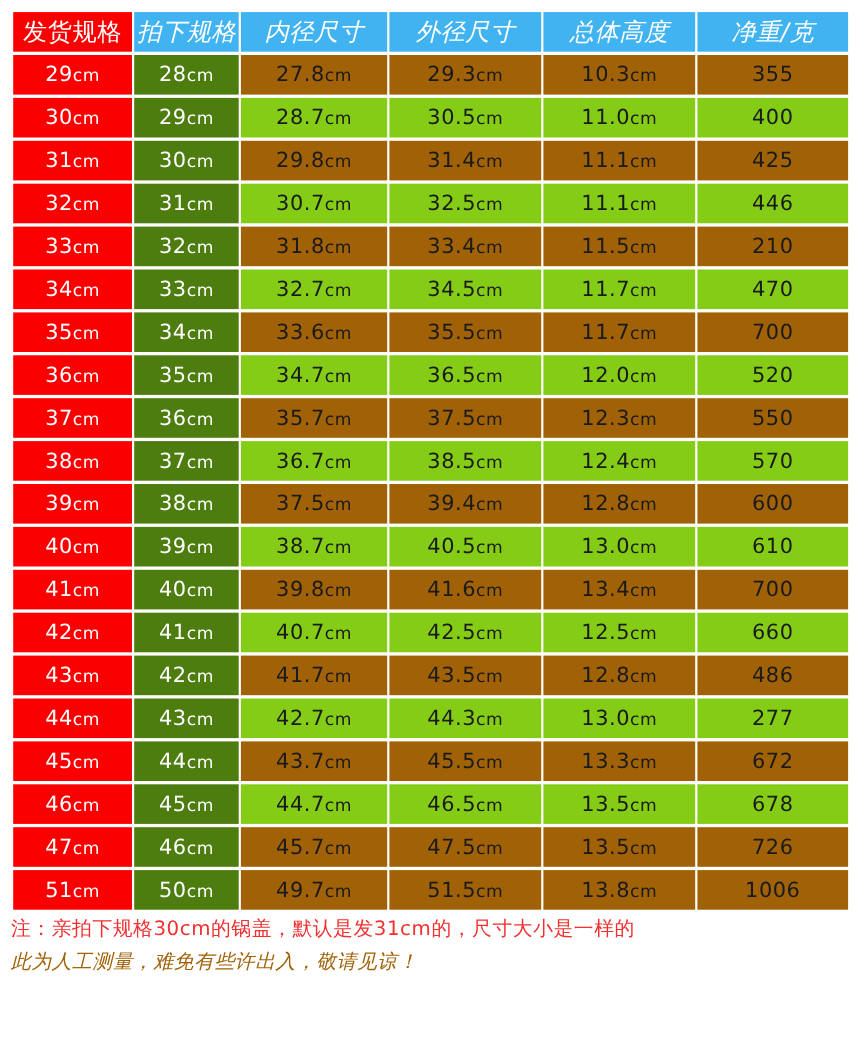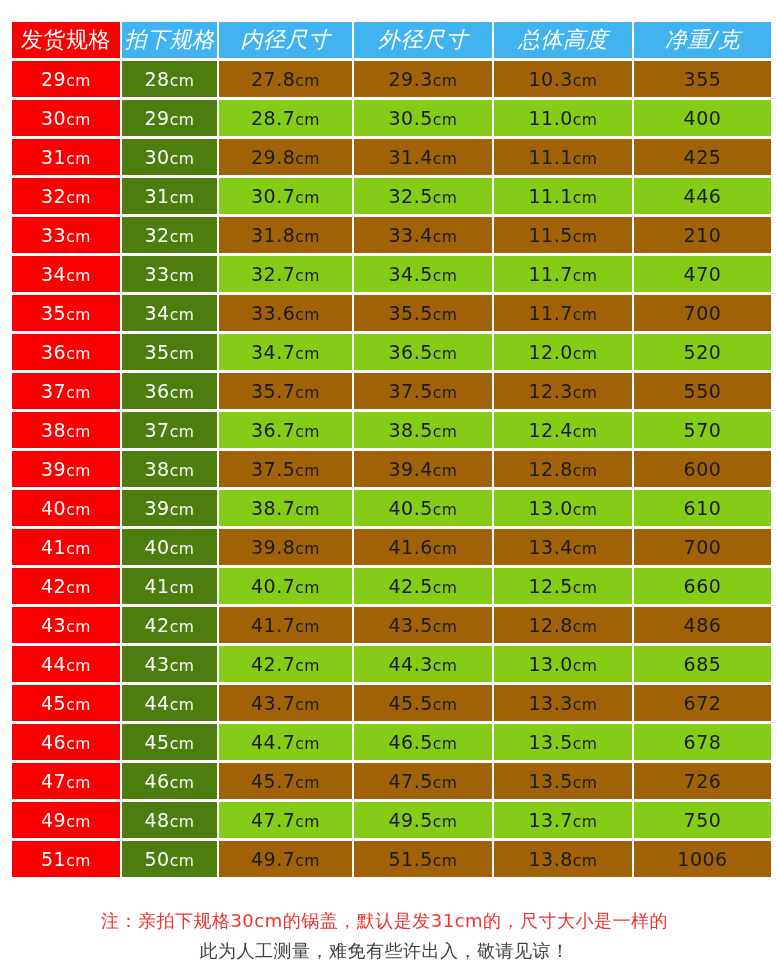--- a/index.html
+++ b/index.html
@@ -13,21 +13,21 @@
     height: 964px;
     font-family: "DejaVu Sans", "Liberation Sans", sans-serif;
     overflow: hidden;
   }
 
   #spec-sheet {
     width: 777px;
     height: 686px;
     position: relative;
     box-sizing: border-box;
-    padding: 19px 10px 0 10px;
+    padding: 8px 10px 0 10px;
   }
 
   
   .spec-table {
     width: 757px;
     border-collapse: separate;
     border-spacing: 2px 3px;
     table-layout: fixed;
   }
 
@@ -78,35 +78,35 @@
   tr.row-light td.cell-data { background: #a16207; }
   tr.row-dark  td.cell-data { background: #84cc16; }
 
   .unit {
     font-size: 0.82em;
   }
 
   
   .notes {
     width: 757px;
-    margin-top: 26px;
-    text-align: center;
+    text-align: left;
     padding-right: 8px;
     box-sizing: border-box;
   }
   .note-line {
     font-size: 18px;
     line-height: 30px;
     letter-spacing: 0.5px;
   }
   .note-warn {
     color: #f23030;
   }
   .note-sub {
-    color: #404040;
+    color: #a16207;
+    font-style: italic;
   }
 </style>
 </head>
 <body>
 
 <div id="spec-sheet">
 
   <table class="spec-table">
     <colgroup>
       <col class="c-ship">
@@ -246,21 +246,21 @@
           <td class="cell-data">43.5<span class="unit">cm</span></td>
           <td class="cell-data">12.8<span class="unit">cm</span></td>
           <td class="cell-data">486</td>
         </tr>
         <tr class="row-dark">
           <td class="cell-ship">44<span class="unit">cm</span></td>
           <td class="cell-order">43<span class="unit">cm</span></td>
           <td class="cell-data">42.7<span class="unit">cm</span></td>
           <td class="cell-data">44.3<span class="unit">cm</span></td>
           <td class="cell-data">13.0<span class="unit">cm</span></td>
-          <td class="cell-data">685</td>
+          <td class="cell-data">277</td>
         </tr>
         <tr class="row-light">
           <td class="cell-ship">45<span class="unit">cm</span></td>
           <td class="cell-order">44<span class="unit">cm</span></td>
           <td class="cell-data">43.7<span class="unit">cm</span></td>
           <td class="cell-data">45.5<span class="unit">cm</span></td>
           <td class="cell-data">13.3<span class="unit">cm</span></td>
           <td class="cell-data">672</td>
         </tr>
         <tr class="row-dark">
@@ -272,28 +272,20 @@
           <td class="cell-data">678</td>
         </tr>
         <tr class="row-light">
           <td class="cell-ship">47<span class="unit">cm</span></td>
           <td class="cell-order">46<span class="unit">cm</span></td>
           <td class="cell-data">45.7<span class="unit">cm</span></td>
           <td class="cell-data">47.5<span class="unit">cm</span></td>
           <td class="cell-data">13.5<span class="unit">cm</span></td>
           <td class="cell-data">726</td>
         </tr>
-        <tr class="row-dark">
-          <td class="cell-ship">49<span class="unit">cm</span></td>
-          <td class="cell-order">48<span class="unit">cm</span></td>
-          <td class="cell-data">47.7<span class="unit">cm</span></td>
-          <td class="cell-data">49.5<span class="unit">cm</span></td>
-          <td class="cell-data">13.7<span class="unit">cm</span></td>
-          <td class="cell-data">750</td>
-        </tr>
         <tr class="row-light">
           <td class="cell-ship">51<span class="unit">cm</span></td>
           <td class="cell-order">50<span class="unit">cm</span></td>
           <td class="cell-data">49.7<span class="unit">cm</span></td>
           <td class="cell-data">51.5<span class="unit">cm</span></td>
           <td class="cell-data">13.8<span class="unit">cm</span></td>
           <td class="cell-data">1006</td>
         </tr>
       </tbody>
   </table>

